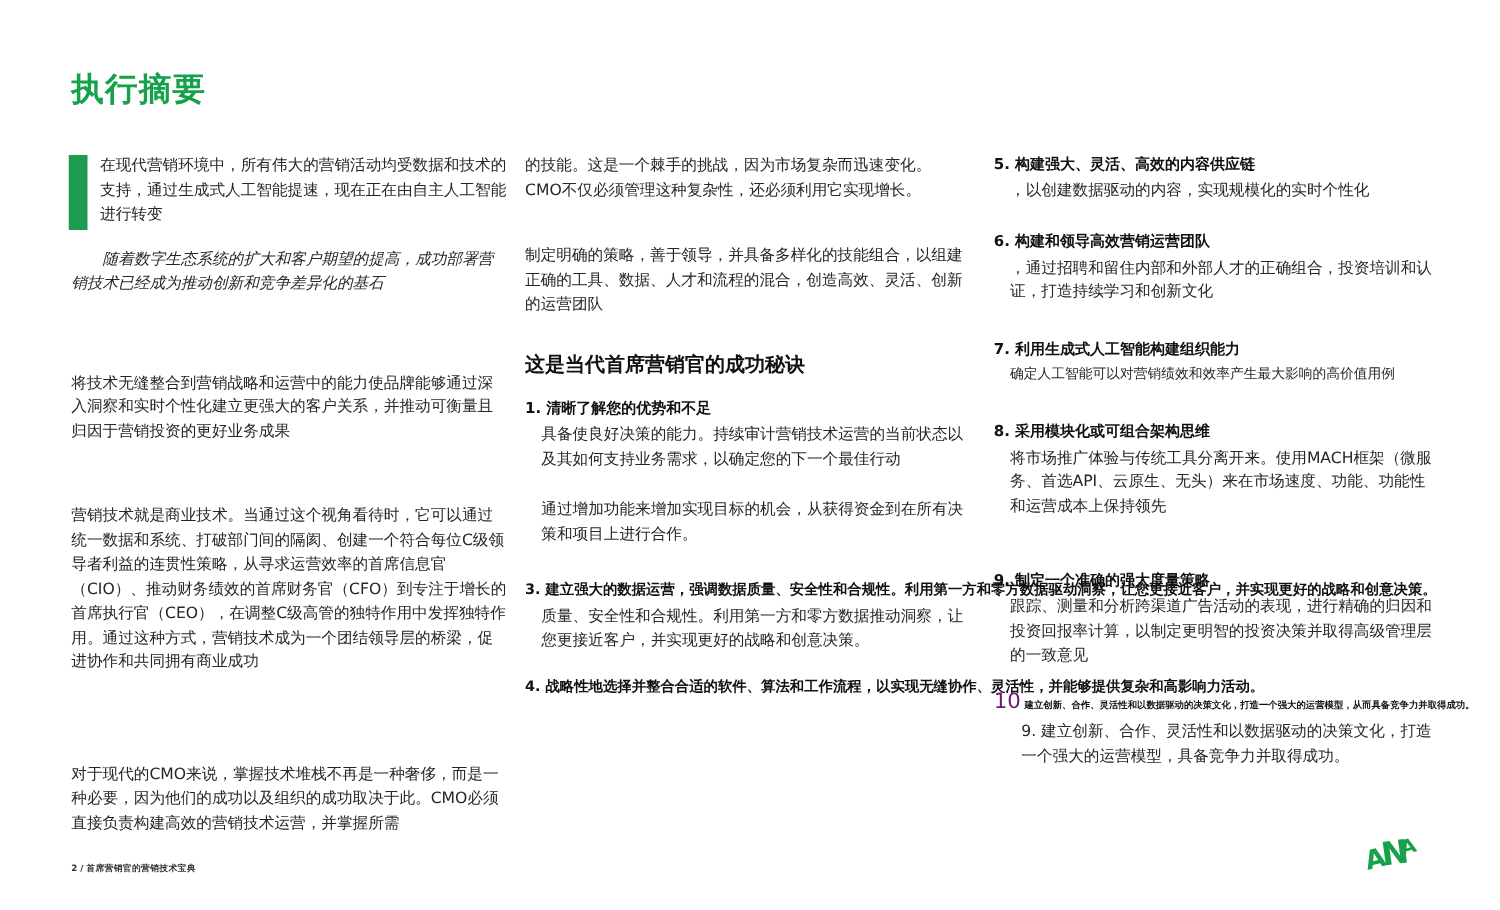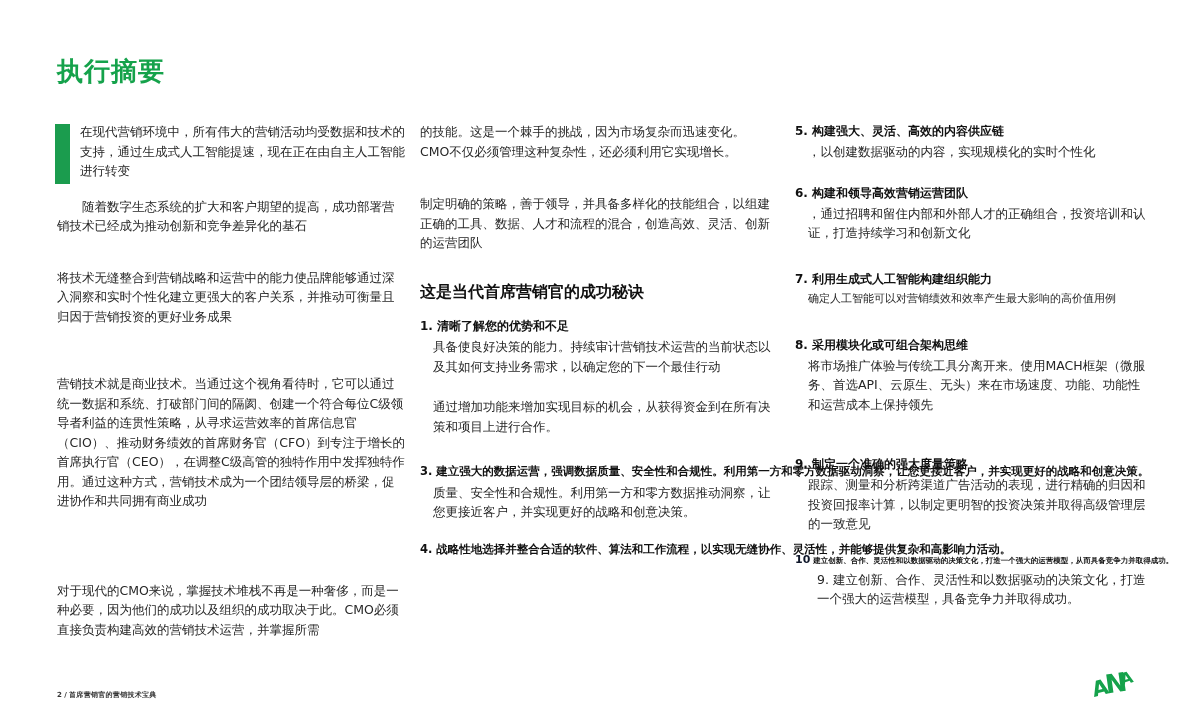--- a/index.html
+++ b/index.html
@@ -14,28 +14,28 @@
     position:absolute;left:57px;top:54px;margin:0;
     font-size:26px;font-weight:bold;color:#15a24b;letter-spacing:1px;
   }
   .greenbar{position:absolute;left:55px;top:124px;width:15px;height:60px;background:#1b9c4e;}
   .col{position:absolute;top:122px;font-size:12.5px;line-height:1.56;}
   .col1{left:57px;width:348px;}
   .col2{left:420px;width:352px;}
   .col3{left:795px;width:352px;}
   .col p{margin:0;}
   .hl{margin-left:23px !important;}
-  .indent1 .first-indent, .p-indent{text-indent:2em;}
+  .indent1 .first-indent, .p-indent{text-indent:2em;font-style:italic;}
   .secrets{font-weight:bold;font-size:16px;color:#111;}
   .item .ih{font-weight:bold;font-size:12px;color:#111;line-height:1.5;margin-bottom:2px;}
   .item .ih.nowrap{white-space:nowrap;font-size:11.5px;}
   .item .ib{padding-left:13px;}
   .item .ib.small{font-size:11px;}
   .item10 .numline{white-space:nowrap;line-height:1.2;}
-  .num10{color:#0f172a;font-weight:bold;font-size:11px;}
+  .num10{color:#701a75;font-weight:normal;font-size:17px;}
   .tinyh{font-weight:bold;font-size:7.5px;color:#111;margin-left:3px;font-family:Liberation Serif, serif;}
   .item10 .ib{padding-left:22px;margin-top:4px;}
   .footer{
     position:absolute;left:57px;top:690px;
     font-size:7px;font-weight:bold;color:#333;letter-spacing:0.3px;
   }
   .footer .sep{margin:0 2px;}
   .logo{
     position:absolute;left:1094px;top:670px;
     color:#15a24b;font-weight:800;line-height:1;
@@ -50,21 +50,21 @@
 
 <div class="page">
 
   <h1 class="title">执行摘要</h1>
 
   <div class="greenbar"></div>
 
   <div class="col col1">
     <p class="hl">在现代营销环境中，所有伟大的营销活动均受数据和技术的支持，通过生成式人工智能提速，现在正在由自主人工智能进行转变</p>
     <p class="p-indent" style="margin-top:16px;">随着数字生态系统的扩大和客户期望的提高，成功部署营销技术已经成为推动创新和竞争差异化的基石</p>
-    <p style="margin-top:32px;">将技术无缝整合到营销战略和运营中的能力使品牌能够通过深入洞察和实时个性化建立更强大的客户关系，并推动可衡量且归因于营销投资的更好业务成果</p>
+    <p style="margin-top:60px;">将技术无缝整合到营销战略和运营中的能力使品牌能够通过深入洞察和实时个性化建立更强大的客户关系，并推动可衡量且归因于营销投资的更好业务成果</p>
     <p style="margin-top:48px;">营销技术就是商业技术。当通过这个视角看待时，它可以通过统一数据和系统、打破部门间的隔阂、创建一个符合每位C级领导者利益的连贯性策略，从寻求运营效率的首席信息官（CIO）、推动财务绩效的首席财务官（CFO）到专注于增长的首席执行官（CEO），在调整C级高管的独特作用中发挥独特作用。通过这种方式，营销技术成为一个团结领导层的桥梁，促进协作和共同拥有商业成功</p>
     <p style="margin-top:70px;">对于现代的CMO来说，掌握技术堆栈不再是一种奢侈，而是一种必要，因为他们的成功以及组织的成功取决于此。CMO必须直接负责构建高效的营销技术运营，并掌握所需</p>
   </div>
 
   <div class="col col2">
     <p>的技能。这是一个棘手的挑战，因为市场复杂而迅速变化。CMO不仅必须管理这种复杂性，还必须利用它实现增长。</p>
     <p style="margin-top:33px;">制定明确的策略，善于领导，并具备多样化的技能组合，以组建正确的工具、数据、人才和流程的混合，创造高效、灵活、创新的运营团队</p>
     <p class="secrets" style="margin-top:27px;">这是当代首席营销官的成功秘诀</p>
 
     <div class="item" style="margin-top:13px;">

